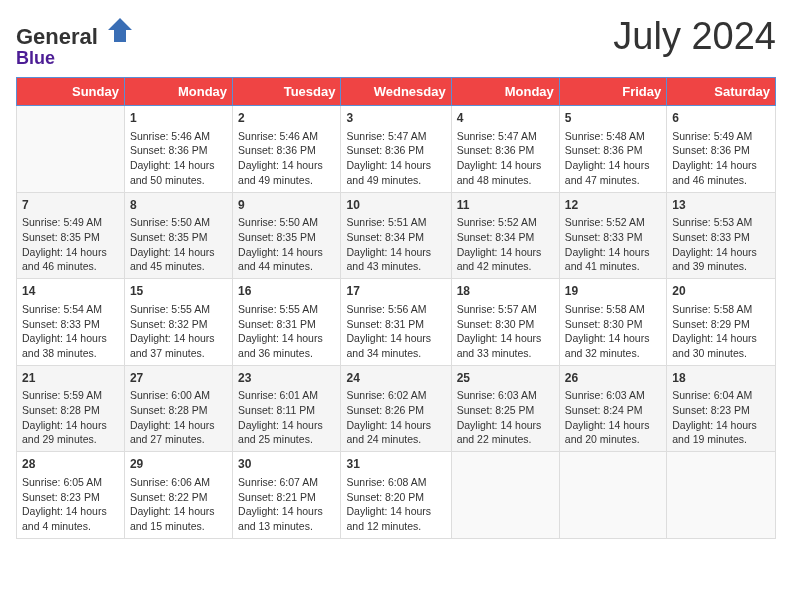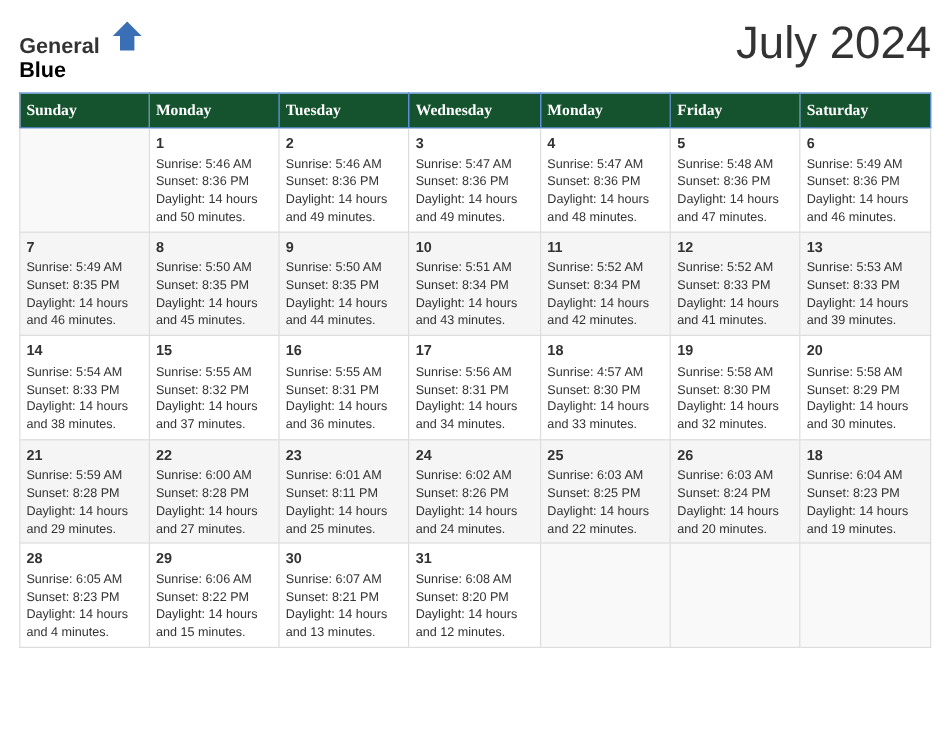--- a/index.html
+++ b/index.html
@@ -14,29 +14,29 @@
       display: flex;
       justify-content: space-between;
       align-items: flex-start;
       margin-bottom: 8px;
     }
     .logo {
       display: flex;
       align-items: center;
     }
     .logo-text-general {
-      font-size: 18px;
+      font-size: 22px;
       font-weight: bold;
       color: #333;
       line-height: 1.1;
     }
     .logo-text-blue {
       font-size: 18px;
       font-weight: bold;
-      color: #000000;
+      color: #4c1d95;
       line-height: 1.1;
     }
     .logo-icon {
       width: 28px;
       height: 28px;
       margin-left: 4px;
     }
     .title-area {
       text-align: right;
     }
@@ -50,28 +50,27 @@
       font-size: 16px;
       color: #333;
       font-weight: normal;
     }
     table {
       width: 100%;
       border-collapse: collapse;
       font-size: 11px;
     }
     thead tr th {
-      background-color: #14532d;
+      background-color: #ef4444;
       color: #fff;
-      text-align: left;
+      text-align: right;
       padding: 6px 5px;
       font-size: 13px;
       font-weight: bold;
       border: 1px solid #5a8ed5;
-      font-family: Liberation Serif, serif;
     }
     tbody tr {
       background: #fff;
     }
     tbody tr:nth-child(even) {
       background: #f5f5f5;
     }
     tbody td {
       border: 1px solid #ddd;
       vertical-align: top;
@@ -245,21 +244,21 @@
         </td>
         <td>
           <span class="day-number">17</span>
           <div>Sunrise: 5:56 AM</div>
           <div>Sunset: 8:31 PM</div>
           <div>Daylight: 14 hours</div>
           <div>and 34 minutes.</div>
         </td>
         <td>
           <span class="day-number">18</span>
-          <div>Sunrise: 4:57 AM</div>
+          <div>Sunrise: 5:57 AM</div>
           <div>Sunset: 8:30 PM</div>
           <div>Daylight: 14 hours</div>
           <div>and 33 minutes.</div>
         </td>
         <td>
           <span class="day-number">19</span>
           <div>Sunrise: 5:58 AM</div>
           <div>Sunset: 8:30 PM</div>
           <div>Daylight: 14 hours</div>
           <div>and 32 minutes.</div>
@@ -274,21 +273,21 @@
       </tr>
       <tr>
         <td>
           <span class="day-number">21</span>
           <div>Sunrise: 5:59 AM</div>
           <div>Sunset: 8:28 PM</div>
           <div>Daylight: 14 hours</div>
           <div>and 29 minutes.</div>
         </td>
         <td>
-          <span class="day-number">22</span>
+          <span class="day-number">27</span>
           <div>Sunrise: 6:00 AM</div>
           <div>Sunset: 8:28 PM</div>
           <div>Daylight: 14 hours</div>
           <div>and 27 minutes.</div>
         </td>
         <td>
           <span class="day-number">23</span>
           <div>Sunrise: 6:01 AM</div>
           <div>Sunset: 8:11 PM</div>
           <div>Daylight: 14 hours</div>

